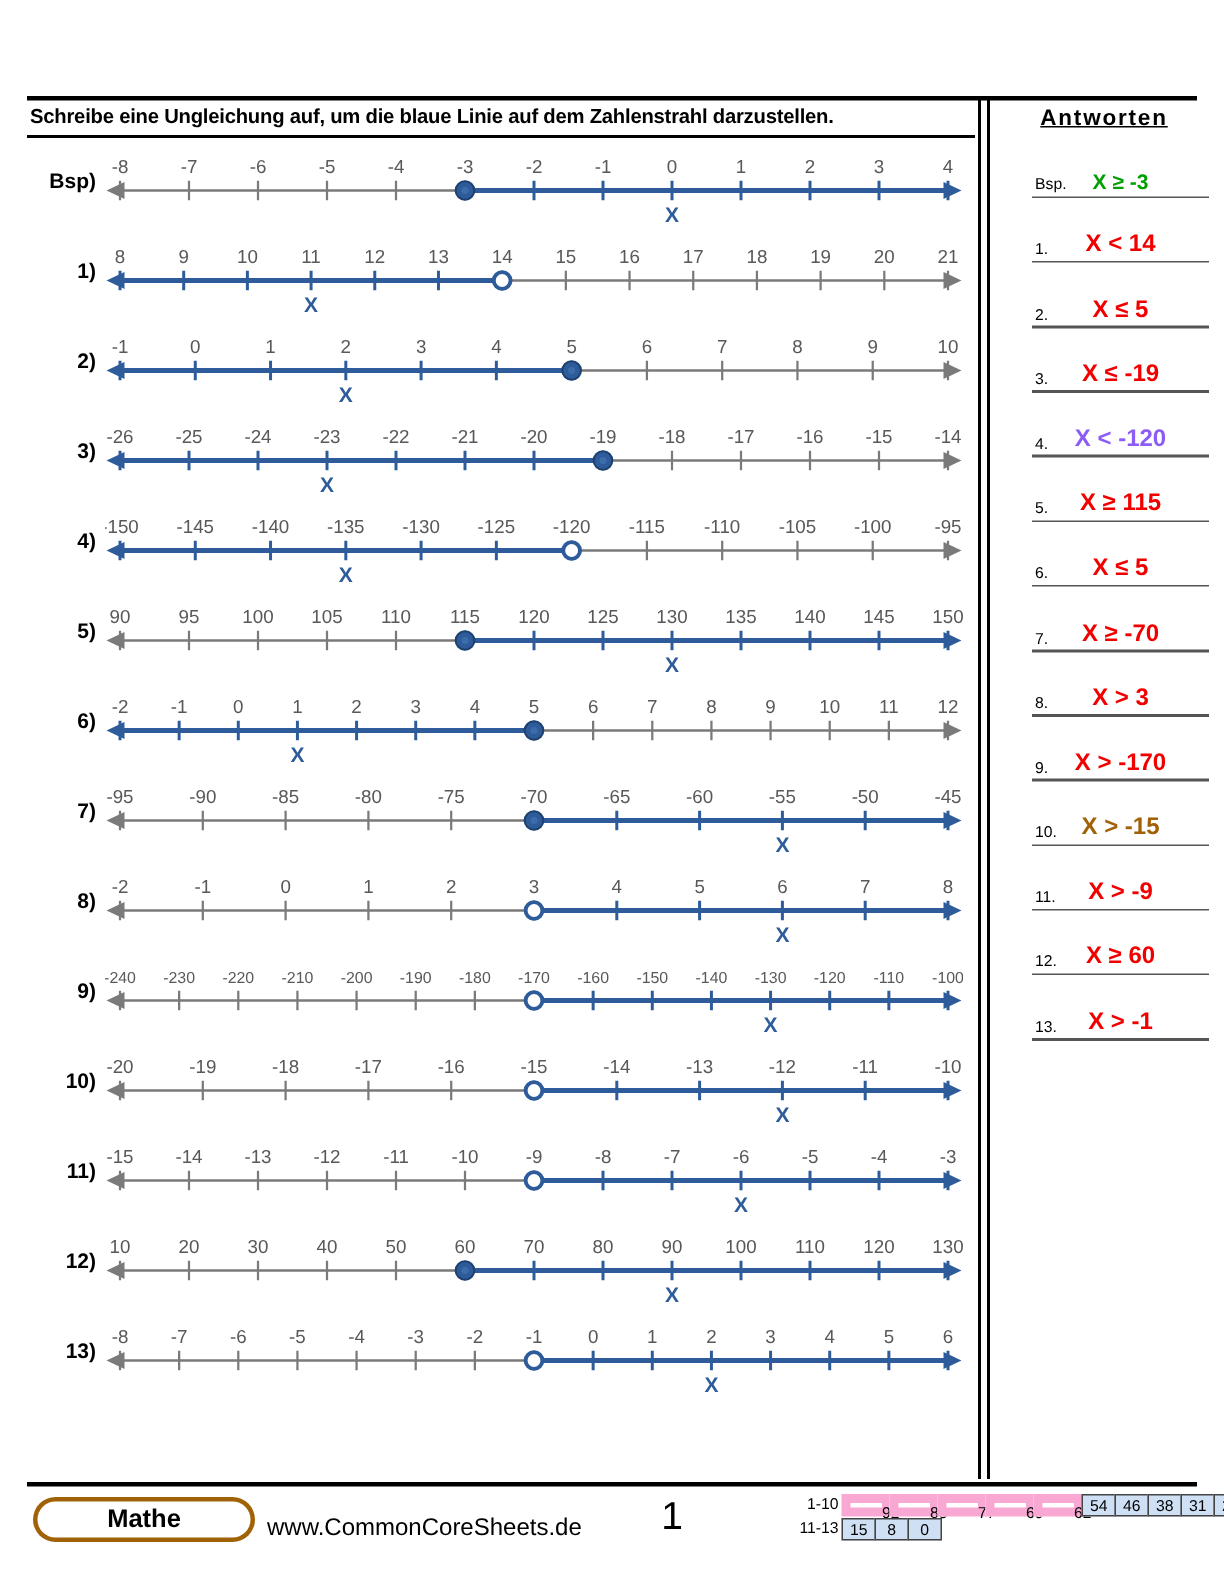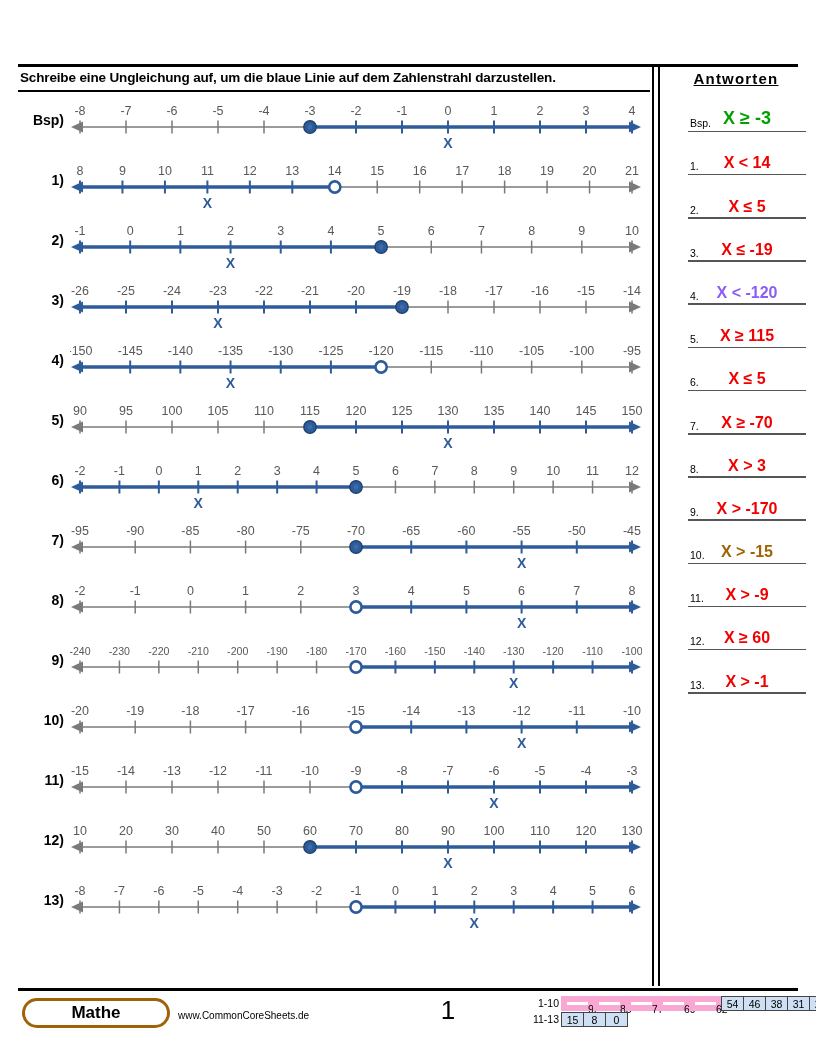--- a/index.html
+++ b/index.html
@@ -64,21 +64,21 @@
     position:absolute;left:0px;bottom:3px;font-size:10.5px;color:#000;
     width:26px;text-align:left;padding-left:28px;
   }
   .ans-line{
     position:absolute;left:26px;bottom:0px;width:118px;height:1.5px;background:#555;
   }
   .ans-val{
     position:absolute;left:26px;bottom:3px;width:118px;text-align:center;
     font-size:16px;font-weight:bold;color:#f20000;white-space:nowrap;
   }
-  .ans-val.example{color:#00a000;font-size:18px;}
+  .ans-val.example{color:#00a000;font-size:14px;}
 
   
   .problems{position:absolute;left:18px;top:96px;width:632px;}
   .prob{
     position:relative;height:60px;
   }
   .prob-num{
     position:absolute;left:0px;top:16px;width:46px;text-align:right;
     font-size:14px;font-weight:bold;
   }
@@ -104,21 +104,21 @@
   .mathe-pill{
     position:absolute;left:22px;top:998px;width:148px;height:30px;
     background:#a16207;border-radius:15px;
   }
   .mathe-inner{
     position:absolute;left:3px;top:3px;width:142px;height:24px;
     background:#fff;border-radius:12px;
     font-size:17px;font-weight:bold;text-align:center;line-height:24px;
   }
   .site{
-    position:absolute;left:178px;top:1010px;font-size:10px;
+    position:absolute;left:178px;top:1010px;font-size:16px;
   }
   .pagenum{
     position:absolute;left:418px;top:995px;width:60px;text-align:center;
     font-size:26px;
   }
   .scorebox{
     position:absolute;left:527px;top:996px;
   }
   .score-row{display:flex;align-items:flex-start;height:15px;margin-bottom:0px;}
   .score-row + .score-row{margin-top:1px;}

